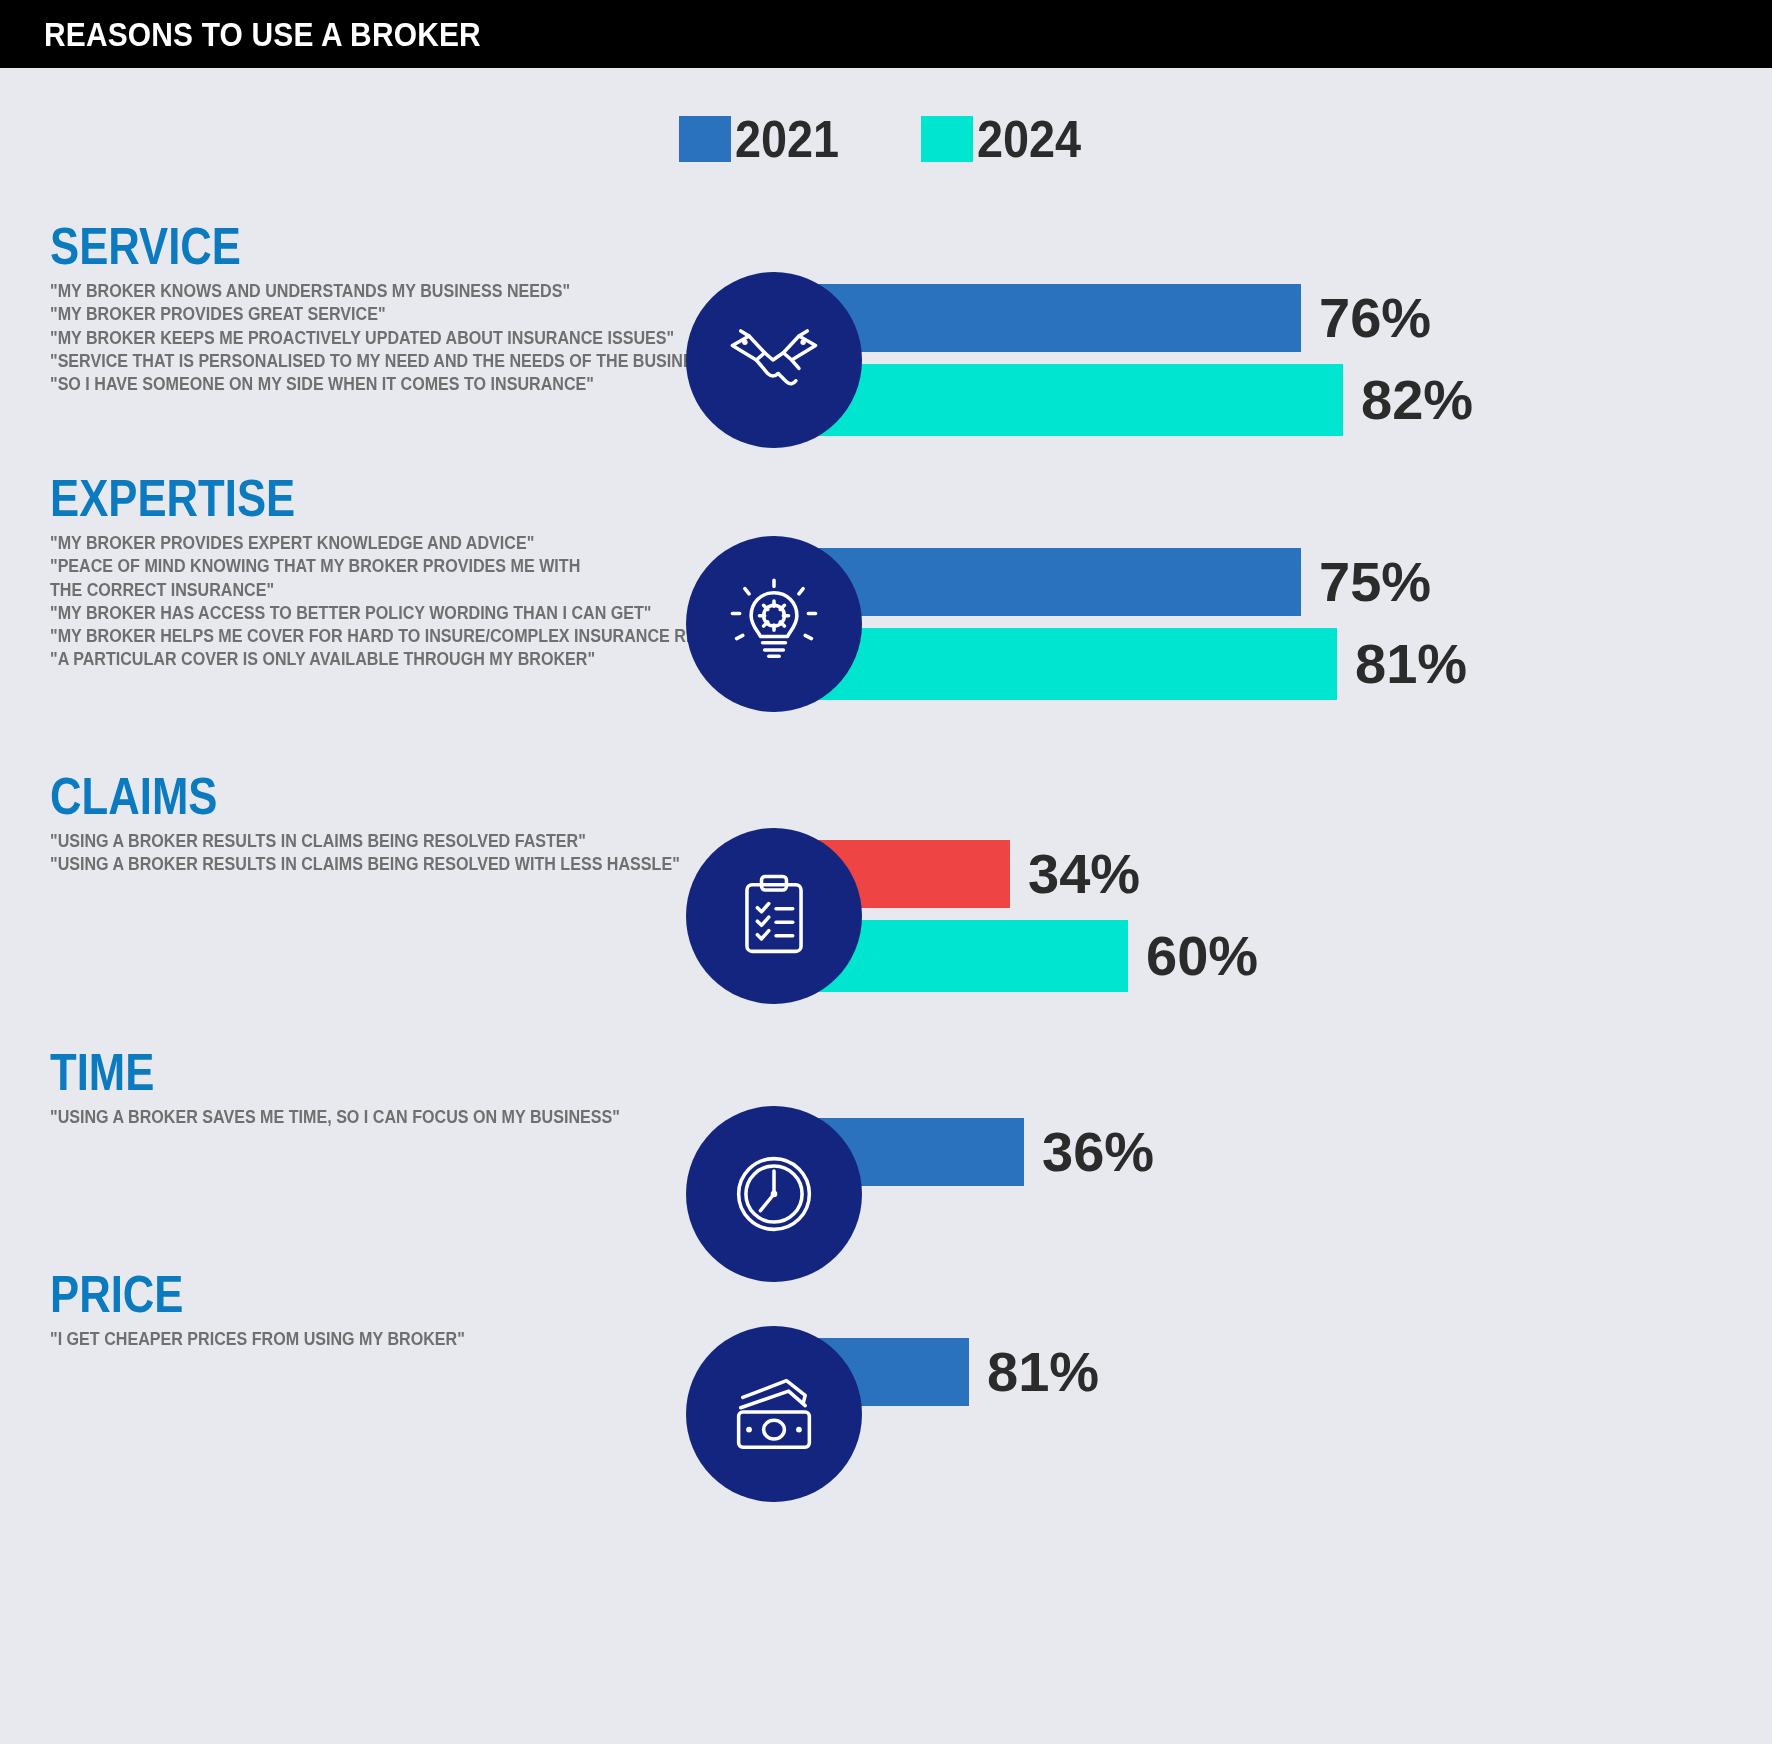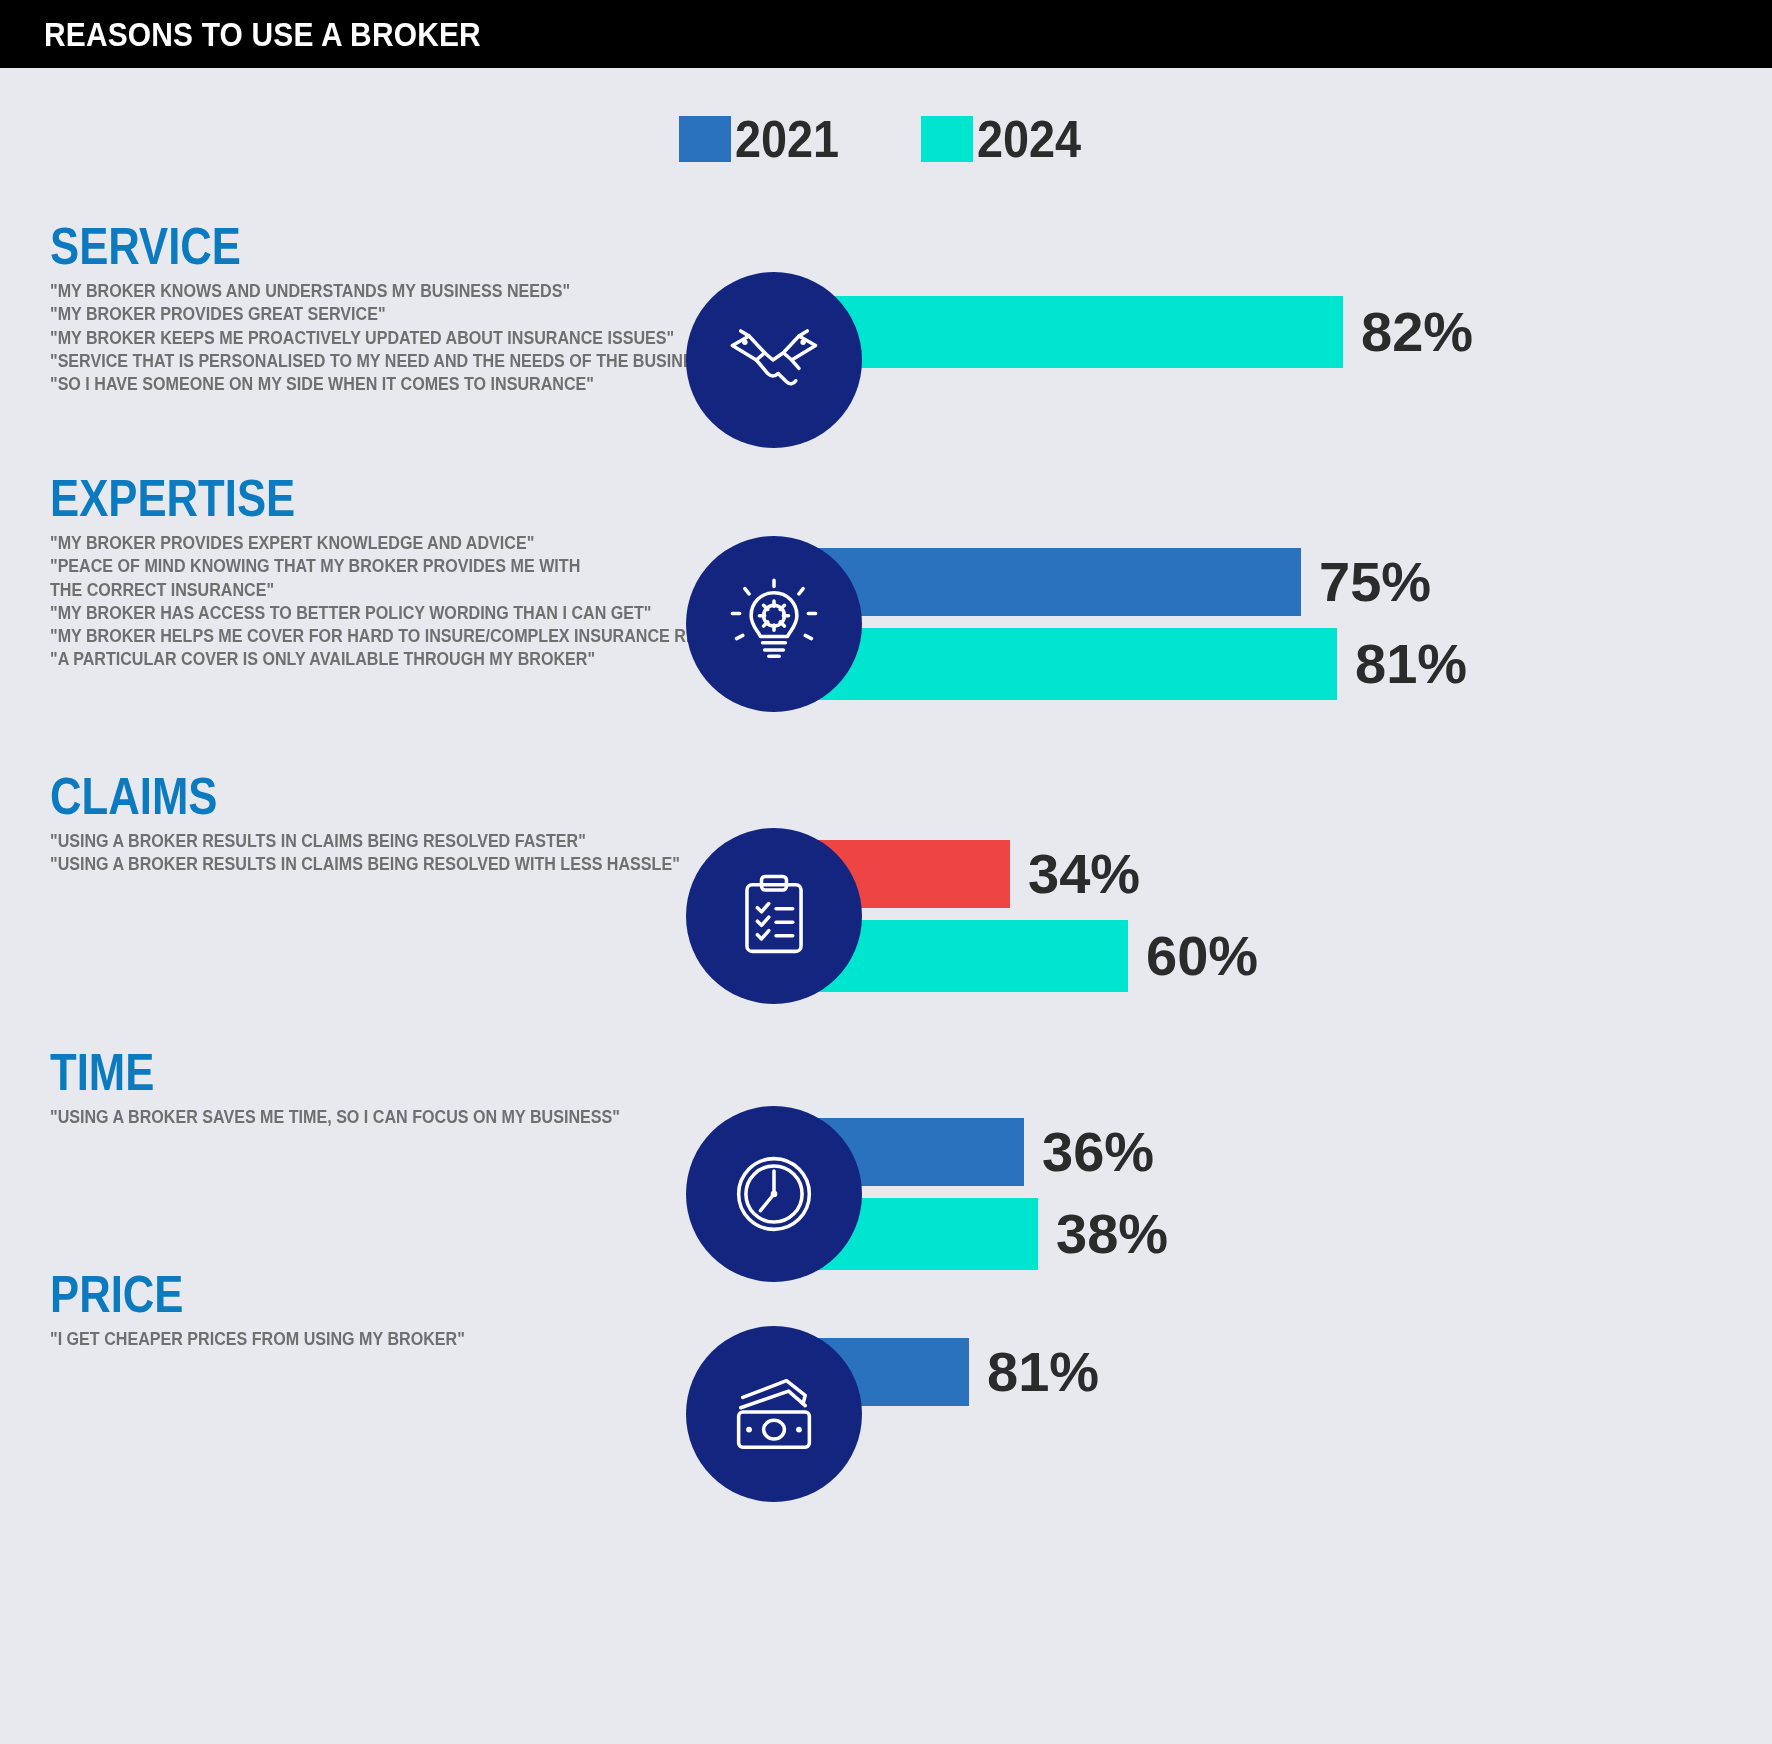--- a/index.html
+++ b/index.html
@@ -111,20 +111,25 @@
         <path d="M33 50 L44 63 C47 66 51 66 54 63"></path>
         <path d="M54 63 L62 71 C65 74 69 73 71 70"></path>
         <path d="M67 50 L74 58"></path>
         <path d="M26 27 L18 22"></path>
         <path d="M74 27 L82 22"></path>
         <circle cx="22" cy="33" r="2.6" fill="#ffffff" stroke="none"></circle>
         <circle cx="78" cy="33" r="2.6" fill="#ffffff" stroke="none"></circle>
       </svg>
     </div>
     <div class="bars" style="top:12px;">
+      <div class="bar-row">
+        <div class="bar" style="width:527px;height:68px;background:#2a72bd;">
+          <span class="bar-val">76%</span>
+        </div>
+      </div>
       <div class="bar-row" style="margin-top:12px;">
         <div class="bar" style="width:569px;height:72px;background:#00e5d0;">
           <span class="bar-val">82%</span>
         </div>
       </div>
     </div>
   </div>
 </div>
 
 <div class="section" style="top:474px;height:260px;">
@@ -217,25 +222,20 @@
         <path d="M50 28 L50 50 L37 66"></path>
         <circle cx="50" cy="50" r="3.2" fill="#ffffff" stroke="none"></circle>
       </svg>
     </div>
     <div class="bars" style="top:12px;">
       <div class="bar-row">
         <div class="bar" style="width:250px;height:68px;background:#2a72bd;">
           <span class="bar-val">36%</span>
         </div>
       </div>
-      <div class="bar-row" style="margin-top:12px;">
-        <div class="bar" style="width:264px;height:72px;background:#00e5d0;">
-          <span class="bar-val">38%</span>
-        </div>
-      </div>
     </div>
   </div>
 </div>
 
 <div class="section" style="top:1270px;height:260px;">
   <div class="text-col">
     <div class="sec-heading">PRICE</div>
     <ul class="sec-lines">
       <li>"I GET CHEAPER PRICES FROM USING MY BROKER"</li>
     </ul>

